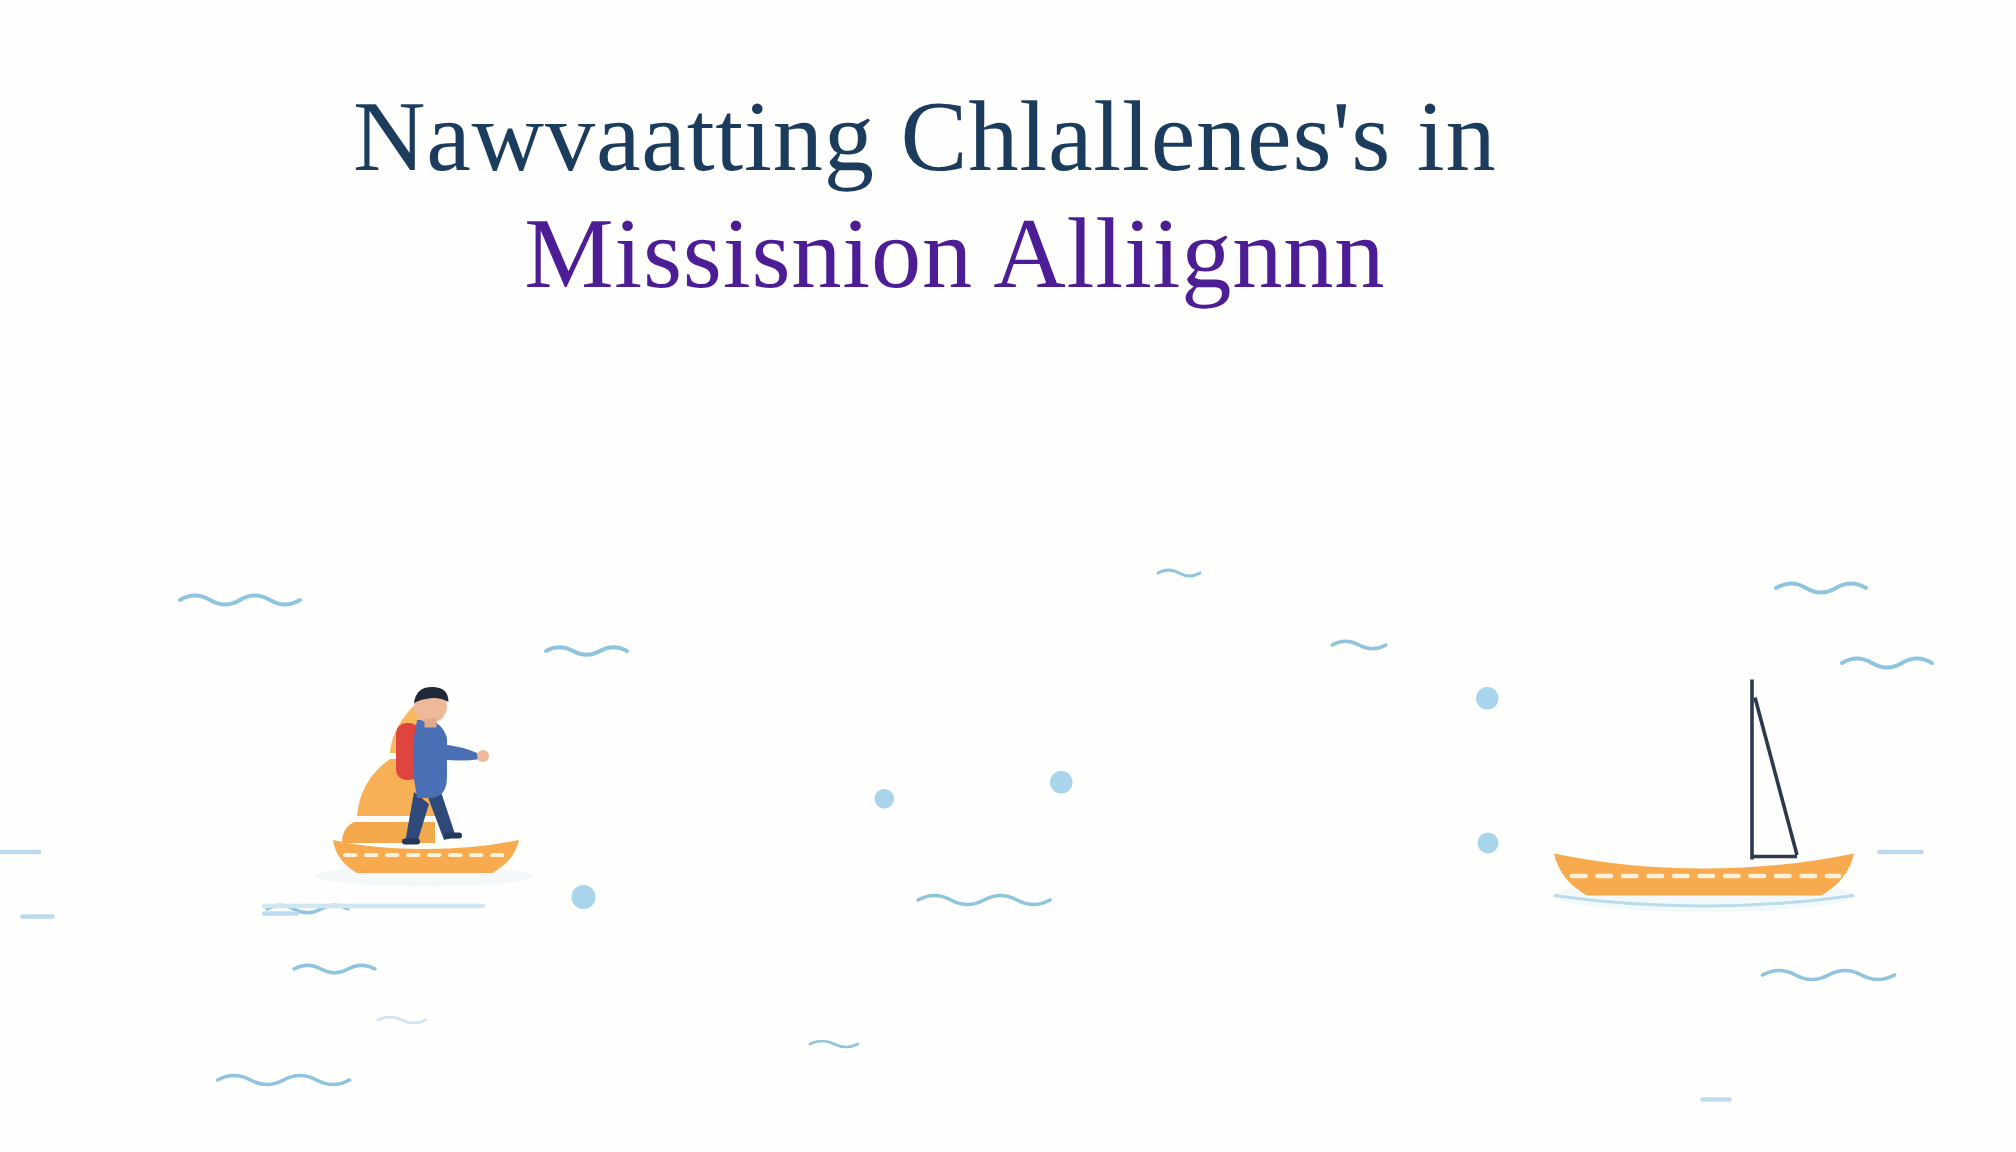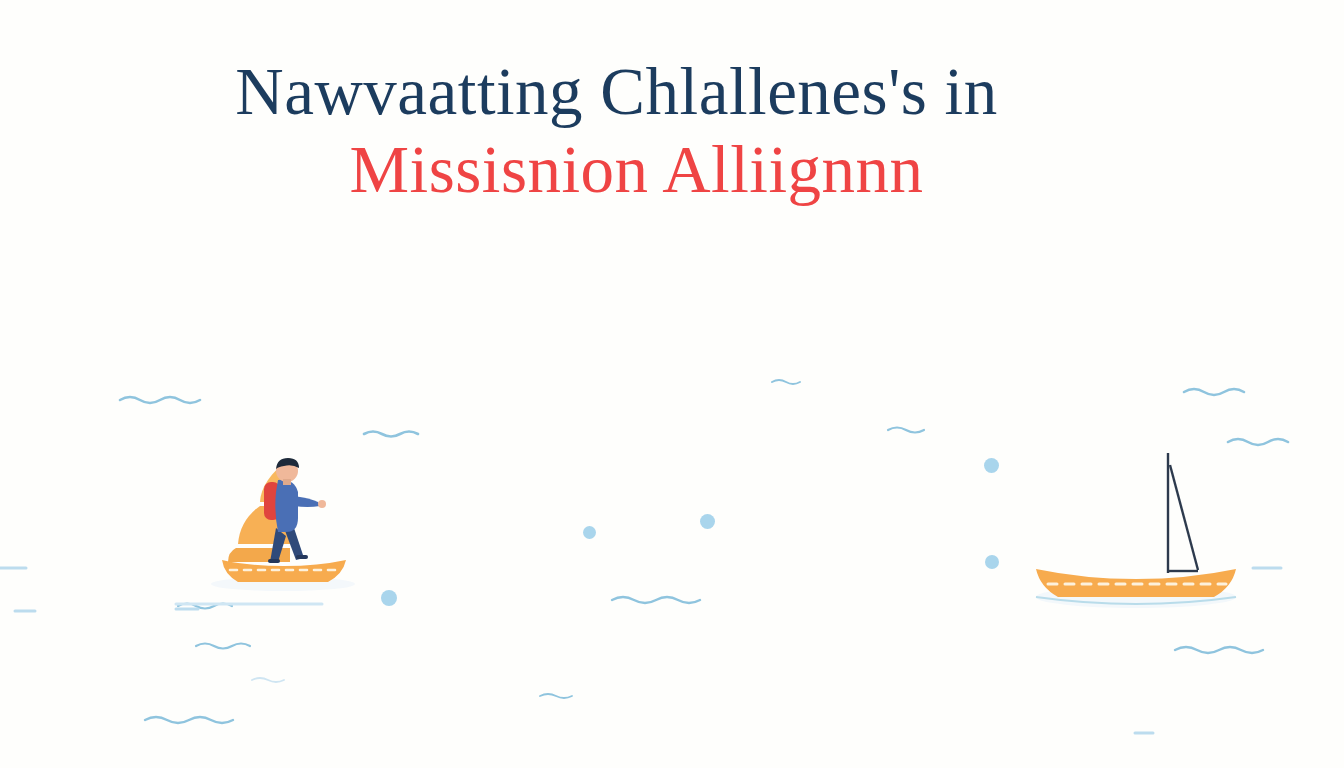--- a/index.html
+++ b/index.html
@@ -67,21 +67,21 @@
     height: 175px;
   }
 </style>
 </head>
 <body>
 
 <div id="canvas" style="background: rgb(254, 254, 252);">
 
   <div id="title-block">
     <div class="title-line l1" style="color: rgb(28, 60, 94);">Nawvaatting Chlallenes's in</div>
-    <div class="title-line l2" style="color: #ef4444; padding-left: 40px;">Missisnion Alliignnn</div>
+    <div class="title-line l2" style="color: #4c1d95; padding-left: 40px;">Missisnion Alliignnn</div>
   </div>
 
   <svg class="deco" width="1344" height="768" style="left:0;top:0;">
     <g fill="none" stroke="#8fc4de" stroke-width="2.6" stroke-linecap="round">
       <path d="M120,400 q10,-6 20,0 t20,0 t20,0 t20,0"></path>
       <path d="M364,434 q9,-5 18,0 t18,0 t18,0"></path>
       <path d="M772,382 q7,-4 14,0 t14,0" stroke-width="2"></path>
       <path d="M888,430 q9,-5 18,0 t18,0" stroke-width="2.2"></path>
       <path d="M1184,392 q10,-6 20,0 t20,0 t20,0"></path>
       <path d="M1228,442 q10,-6 20,0 t20,0 t20,0"></path>

